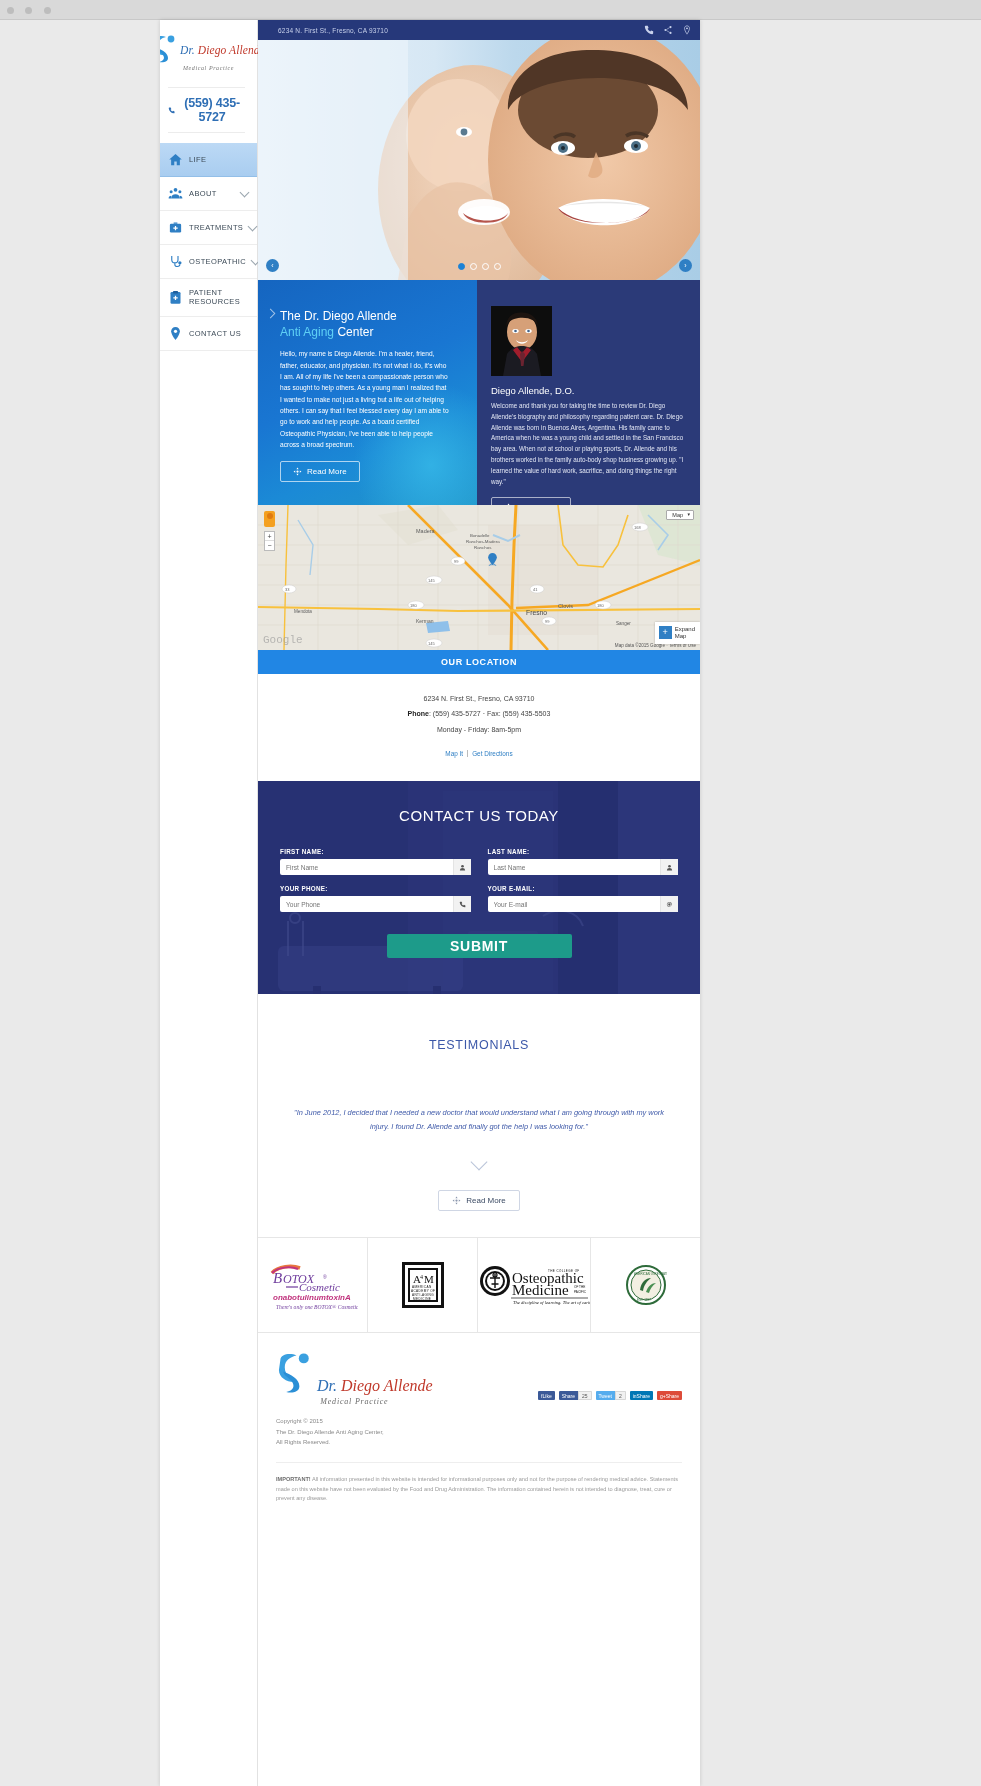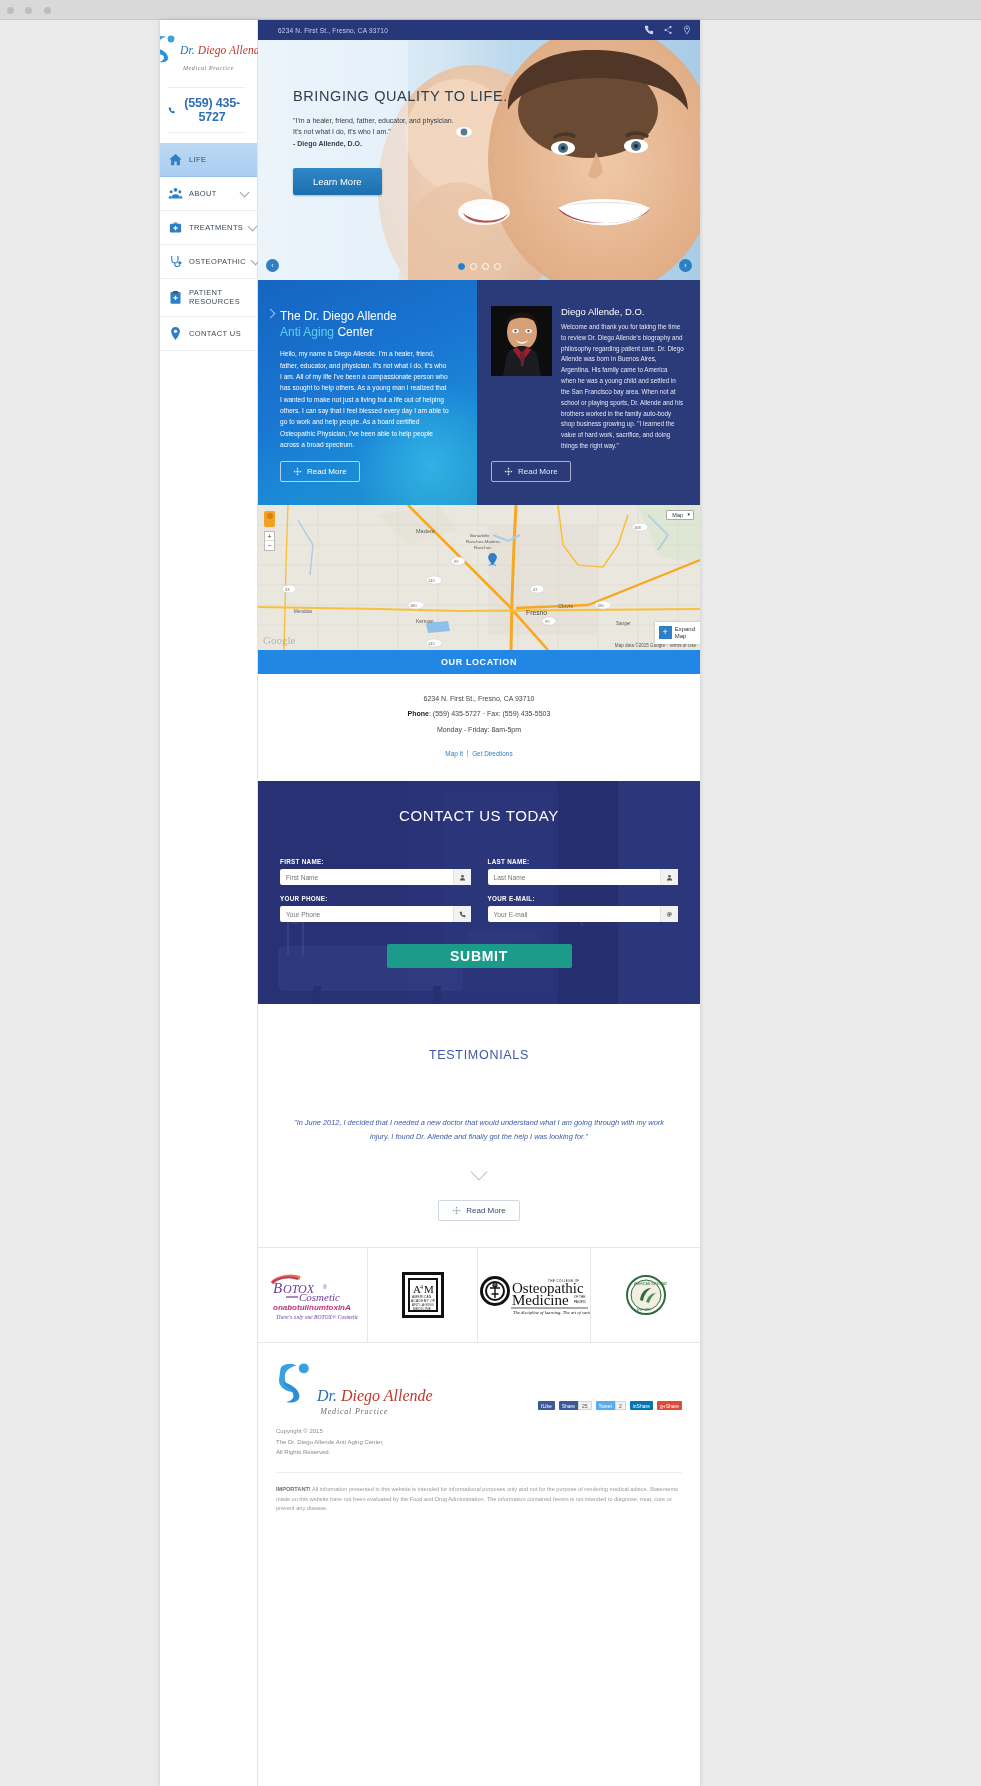--- a/index.html
+++ b/index.html
@@ -135,21 +135,21 @@
   .readmore {
     display: inline-flex; align-items: center; gap: 5px;
     border: 1px solid rgba(255,255,255,.65); border-radius: 2px;
     padding: 5px 12px; font-size: 8px; margin-top: 11px; cursor: pointer; position: relative;
   }
   .readmore .sp { width: 9px; height: 9px; flex: none; }
   .panel-r {
     width: 223px; background: #2b3a78; color: #e3e7f4;
     padding: 26px 16px 0 14px; position: relative;
   }
-  .bio-head { display: flex; gap: 9px; }
+  .bio-head { display: flex; gap: 9px; flex-direction: column; }
   .bio-photo {
     width: 61px; height: 70px; flex: none; overflow: hidden; background: #111;
   }
   .bio-name { font-size: 9.5px; color: #fff; margin-bottom: 5px; }
   .bio-text { font-size: 6.3px; line-height: 1.72; }
   .panel-r .readmore { border-color: rgba(255,255,255,.6); margin-top: 9px; }
 
   
   .mapwrap { position: relative; height: 145px; background: #e8e5dd; overflow: hidden; }
   .map-ctrl {
@@ -159,21 +159,21 @@
   .pegman::after{content:"";position:absolute;left:2.5px;top:2px;width:6px;height:6px;border-radius:50%;background:#e07b10;}
   .zoombox { margin-top: 4px; width: 11px; background: #fff; border: 1px solid #bbb; font-size: 7px; text-align: center; color: #444; }
   .zoombox div { height: 9px; line-height: 9px; }
   .zoombox div:first-child { border-bottom: 1px solid #ddd; }
   .map-type {
     position: absolute; right: 6px; top: 5px; background: #fff; border: 1px solid #aaa;
     font-size: 5.5px; color: #333; padding: 1px 10px 1px 5px; border-radius: 1px;
   }
   .map-type::after { content: "▾"; position: absolute; right: 3px; top: 0px; font-size: 5px; }
   .map-attr { position: absolute; right: 4px; bottom: 2px; font-size: 4.6px; color: #555; }
-  .gmark { position: absolute; left: 5px; bottom: 4px; font-size: 11px; color: #999; font-family: Liberation Serif, serif; opacity: .65;}
+  .gmark { position: absolute; left: 5px; bottom: 4px; font-size: 11px; color: #999; font-family: Liberation Mono, monospace; opacity: .65;}
   .expand {
     position: absolute; right: 0px; bottom: 6px; display: flex; align-items: center; gap: 3px;
     background: #fff; padding: 4px 5px 4px 4px; box-shadow: 0 0 2px rgba(0,0,0,.25);
     font-size: 6px; color: #333; line-height: 1.2; cursor: pointer;
   }
   .expand .plus { width: 13px; height: 13px; background: #2f7fc4; color: #fff; font-size: 9px; display:flex; align-items:center; justify-content:center; }
   .pin { position: absolute; left: 230px; top: 48px; width: 9px; height: 13px; }
 
   .loc-bar {
     height: 24px; background: #2186e4; color: #fff; font-size: 9px; font-weight: bold;
@@ -185,21 +185,21 @@
   .loc-links span { padding: 0 4px; border-left: 1px solid #bbb; }
   .loc-links span:first-child { border-left: none; }
 
   
   .contact {
     position: relative; background: #232d6e; padding: 26px 22px 36px 22px; overflow: hidden;
   }
   .contact .bgimg { position: absolute; inset: 0; opacity: .33; }
   .contact-h {
     position: relative; text-align: center; color: #fff; font-size: 15px;
-    letter-spacing: .6px; margin-bottom: 34px; font-weight: normal;
+    letter-spacing: .6px; margin-bottom: 24px; font-weight: normal;
   }
   .frow { position: relative; display: flex; gap: 17px; margin-bottom: 10px; }
   .fcol { flex: 1; }
   .flab { color: #fff; font-size: 6.3px; font-weight: bold; letter-spacing: .3px; margin-bottom: 4px; }
   .finput {
     display: flex; background: #fff; border-radius: 2px; height: 16px; align-items: stretch;
   }
   .finput input {
     flex: 1; border: 0; outline: none; font-size: 6.6px; color: #999;
     padding: 0 6px; font-family: "Liberation Sans", sans-serif; background: transparent;
@@ -415,29 +415,20 @@
           <path d="M302 167 C322 160 370 160 390 167 C372 162 320 162 302 167 Z" fill="#e6e6e6"></path>
           <path d="M300 168 C320 188 378 188 392 168 C386 186 312 190 300 168 Z" fill="#a8453f"></path>
           <ellipse cx="226" cy="172" rx="26" ry="13" fill="#fff" opacity=".95"></ellipse>
           <path d="M205 172 C216 164 240 164 250 172 C242 184 214 184 205 172 Z" fill="#fff"></path>
           <path d="M205 173 C216 183 244 183 250 173 C246 186 210 186 205 173 Z" fill="#b5544c"></path>
           <ellipse cx="206" cy="92" rx="8" ry="5" fill="#fff"></ellipse>
           <ellipse cx="206" cy="92" rx="3.4" ry="3.4" fill="#5a7a90"></ellipse>
           <path d="M0 0 L150 0 L150 240 L0 240 Z" fill="#eef5fb" opacity=".55"></path>
         </svg>
 
-        <div class="hero-copy">
-          <div class="hero-h1">BRINGING QUALITY TO LIFE.</div>
-          <div class="hero-q">
-            <span>"I'm a healer, friend, father, educator, and physician.</span><br>
-            <span>It's not what I do, it's who I am."</span>
-            <span class="by">- Diego Allende, D.O.</span>
-          </div>
-          <div class="hero-btn">Learn More</div>
-        </div>
 
         <div class="arrow left">‹</div>
         <div class="arrow right">›</div>
         <div class="dots">
           <span class="dot-i on"></span>
           <span class="dot-i"></span>
           <span class="dot-i"></span>
           <span class="dot-i"></span>
         </div>
       </div>

